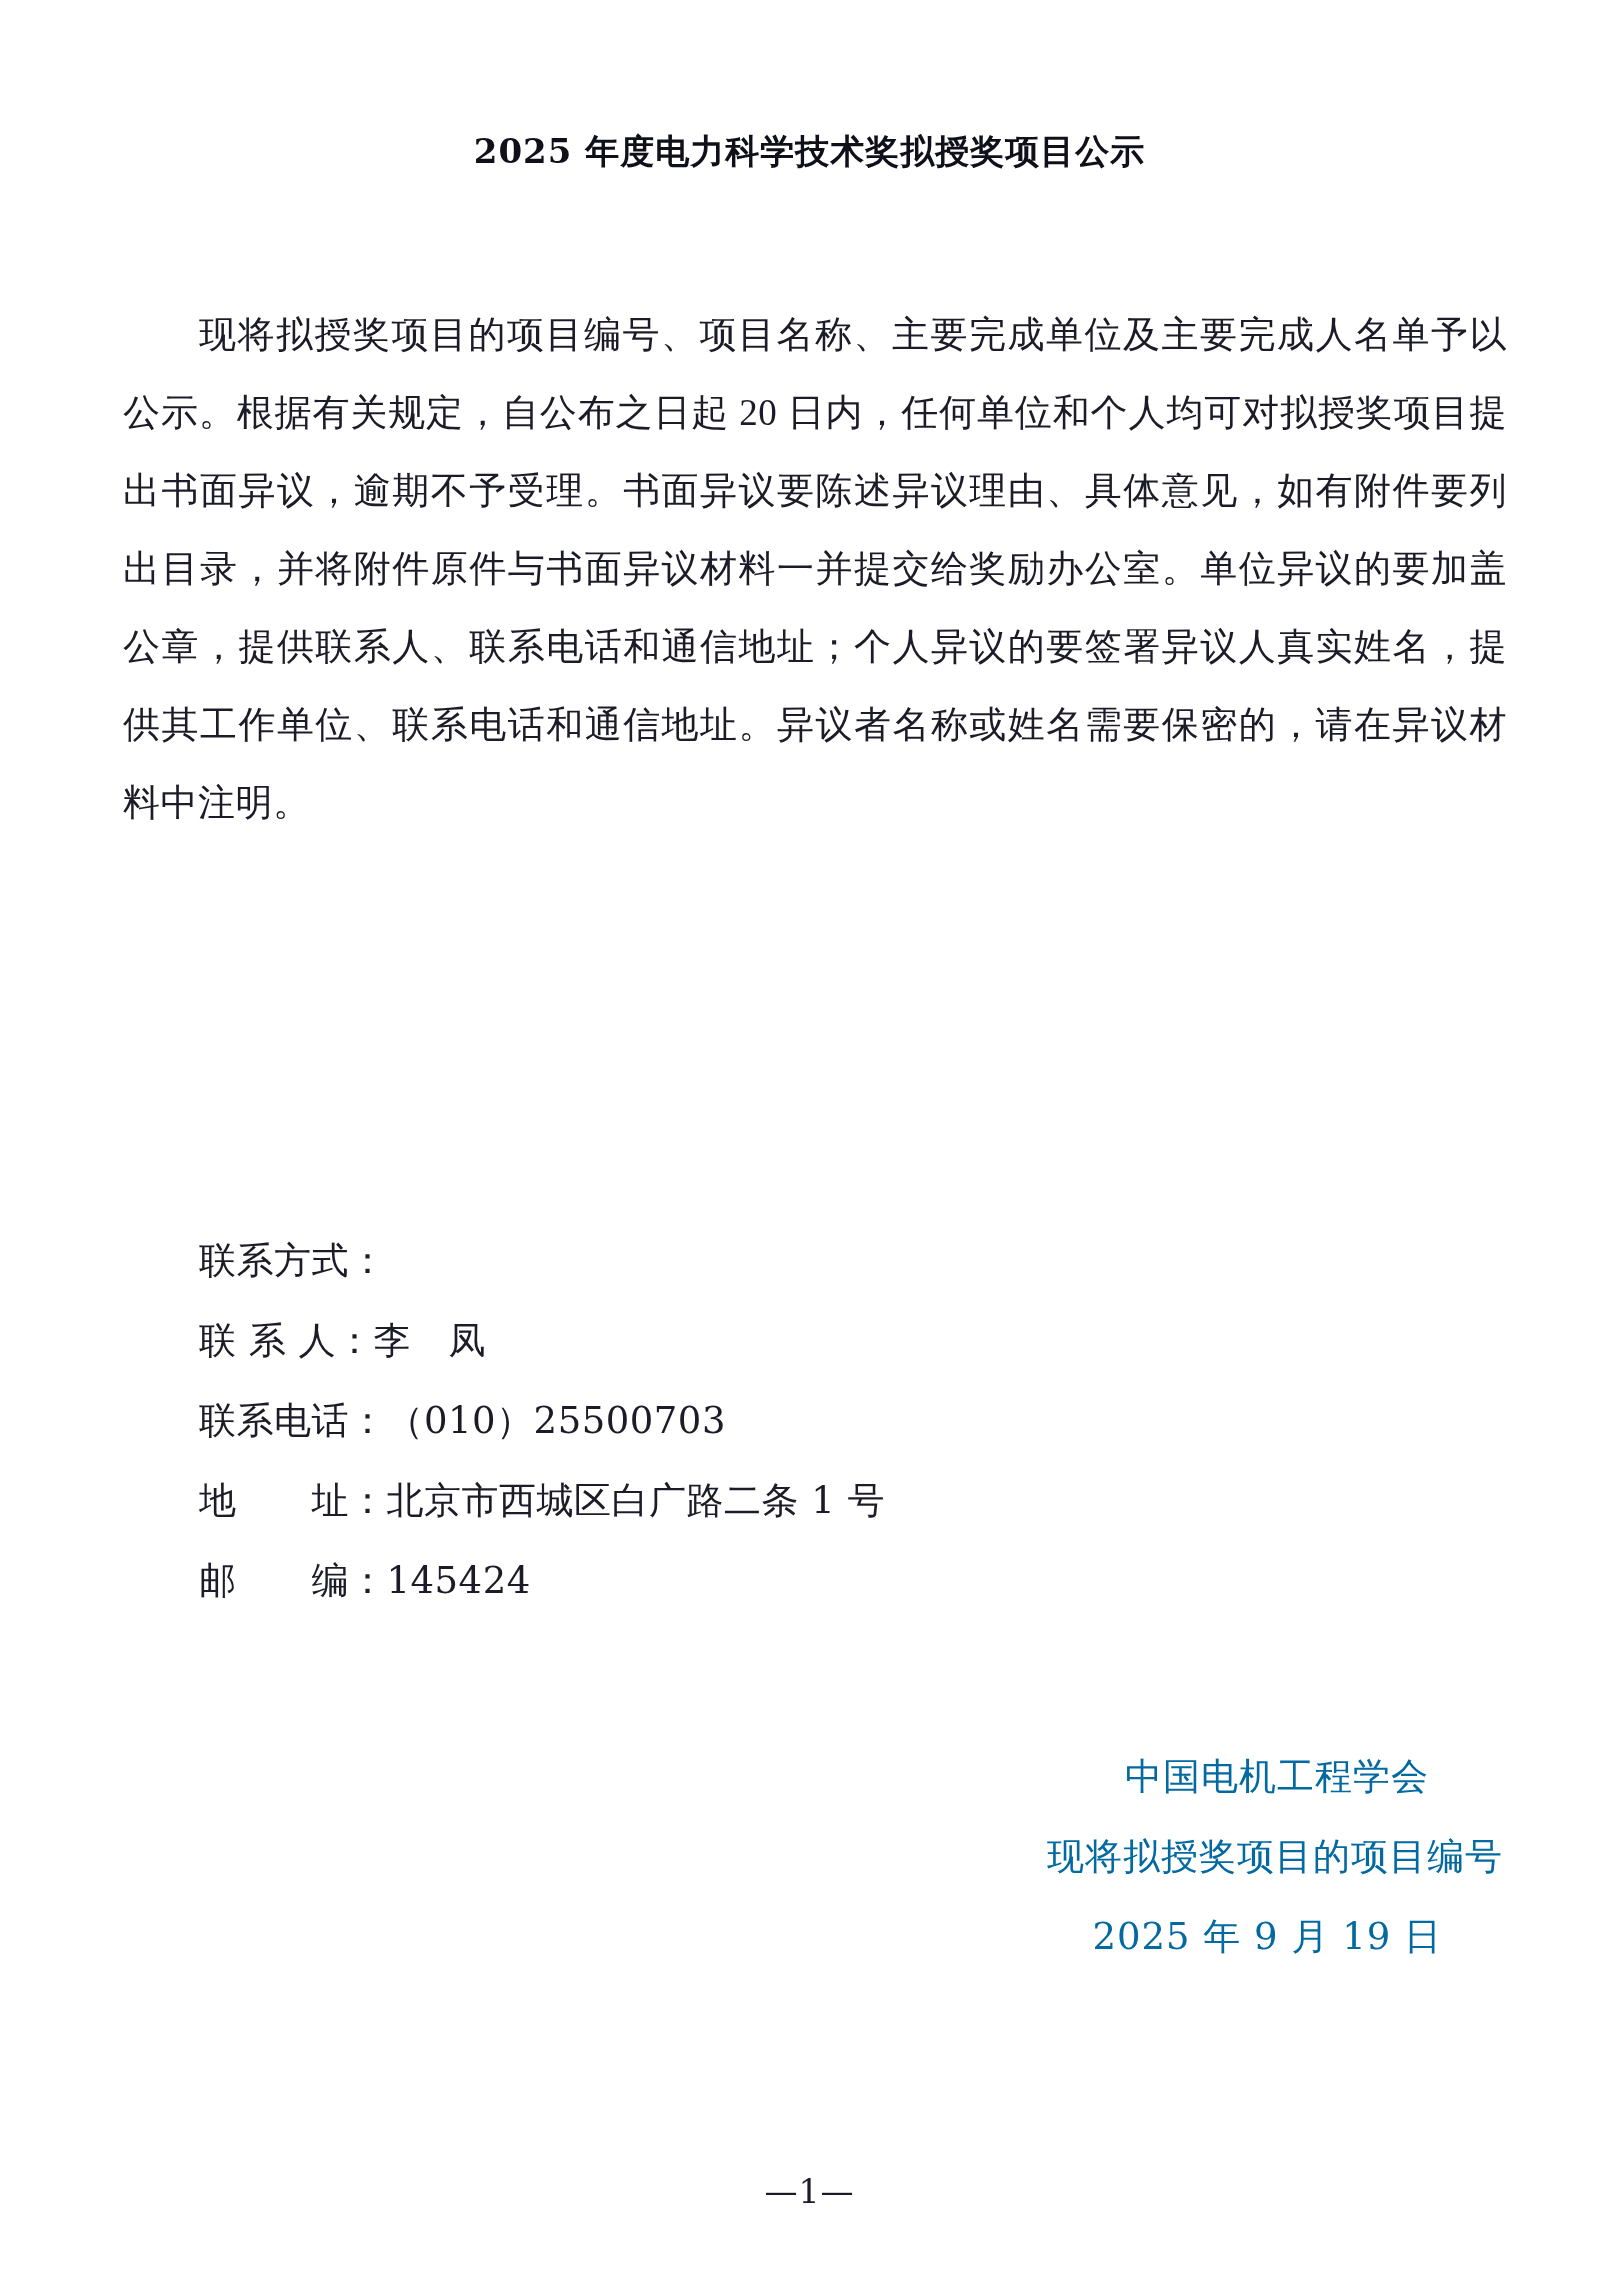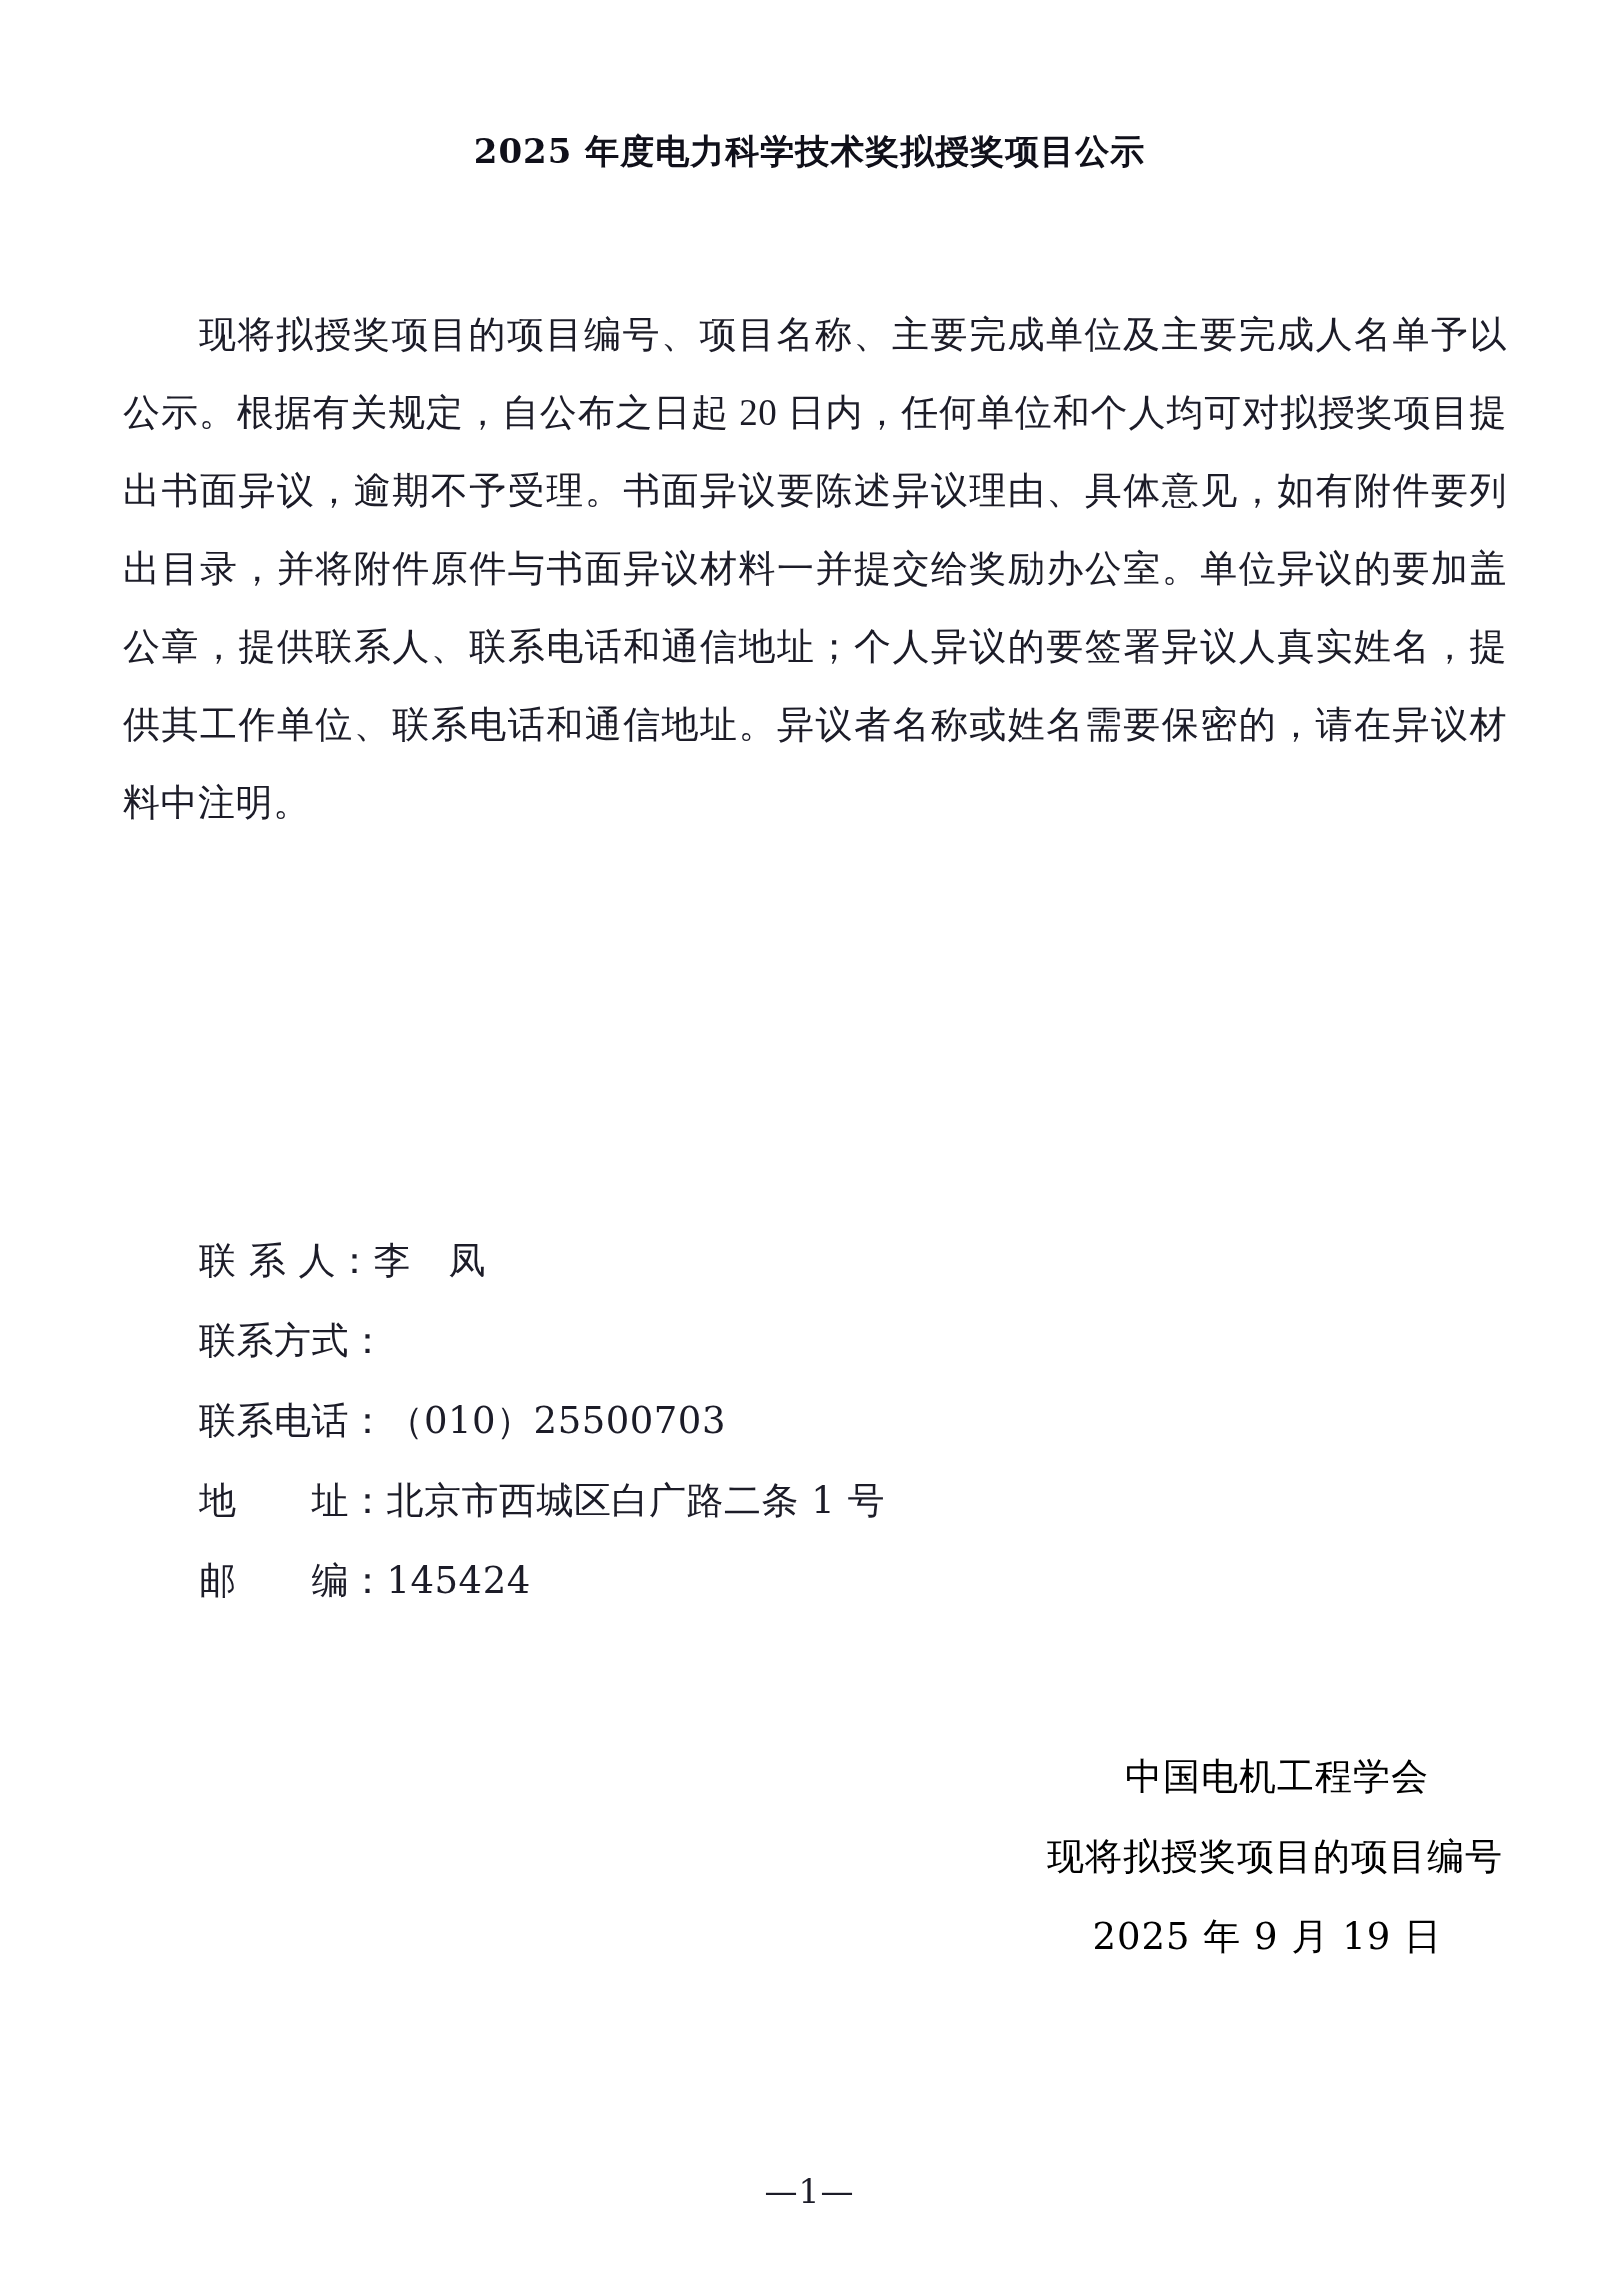--- a/index.html
+++ b/index.html
@@ -73,21 +73,21 @@
     left: 0;
     top: 1737px;
     width: 1619px;
     padding-right: 116px;
     box-sizing: border-box;
     text-align: right;
   }
   .sign-line {
     font-size: 37px;
     line-height: 80px;
-    color: #000000;
+    color: #0369a1;
     letter-spacing: 1px;
     white-space: pre;
   }
   .sign-line.sign-org {
     padding-right: 74px;
   }
   .sign-line.sign-date {
     padding-right: 61px;
   }
   .page-footer {
@@ -106,22 +106,22 @@
 
 <div class="page">
 
   <h1 class="doc-title">2025 年度电力科学技术奖拟授奖项目公示</h1>
 
   <div class="body-block">
     <p class="para p2">现将拟授奖项目的项目编号、项目名称、主要完成单位及主要完成人名单予以公示。根据有关规定，自公布之日起 20 日内，任何单位和个人均可对拟授奖项目提出书面异议，逾期不予受理。书面异议要陈述异议理由、具体意见，如有附件要列出目录，并将附件原件与书面异议材料一并提交给奖励办公室。单位异议的要加盖公章，提供联系人、联系电话和通信地址；个人异议的要签署异议人真实姓名，提供其工作单位、联系电话和通信地址。异议者名称或姓名需要保密的，请在异议材料中注明。</p>
   </div>
 
   <div class="contact-block">
+    <div class="contact-line">联系方式：</div>
     <div class="contact-line">联 系 人：李　凤</div>
-    <div class="contact-line">联系方式：</div>
     <div class="contact-line">联系电话：（010）25500703</div>
     <div class="contact-line">地　　址：北京市西城区白广路二条 1 号</div>
     <div class="contact-line">邮　　编：145424</div>
   </div>
 
   <div class="sign-block">
     <div class="sign-line sign-org">中国电机工程学会</div>
     <div class="sign-line">现将拟授奖项目的项目编号</div>
     <div class="sign-line sign-date">2025 年 9 月 19 日</div>
   </div>

